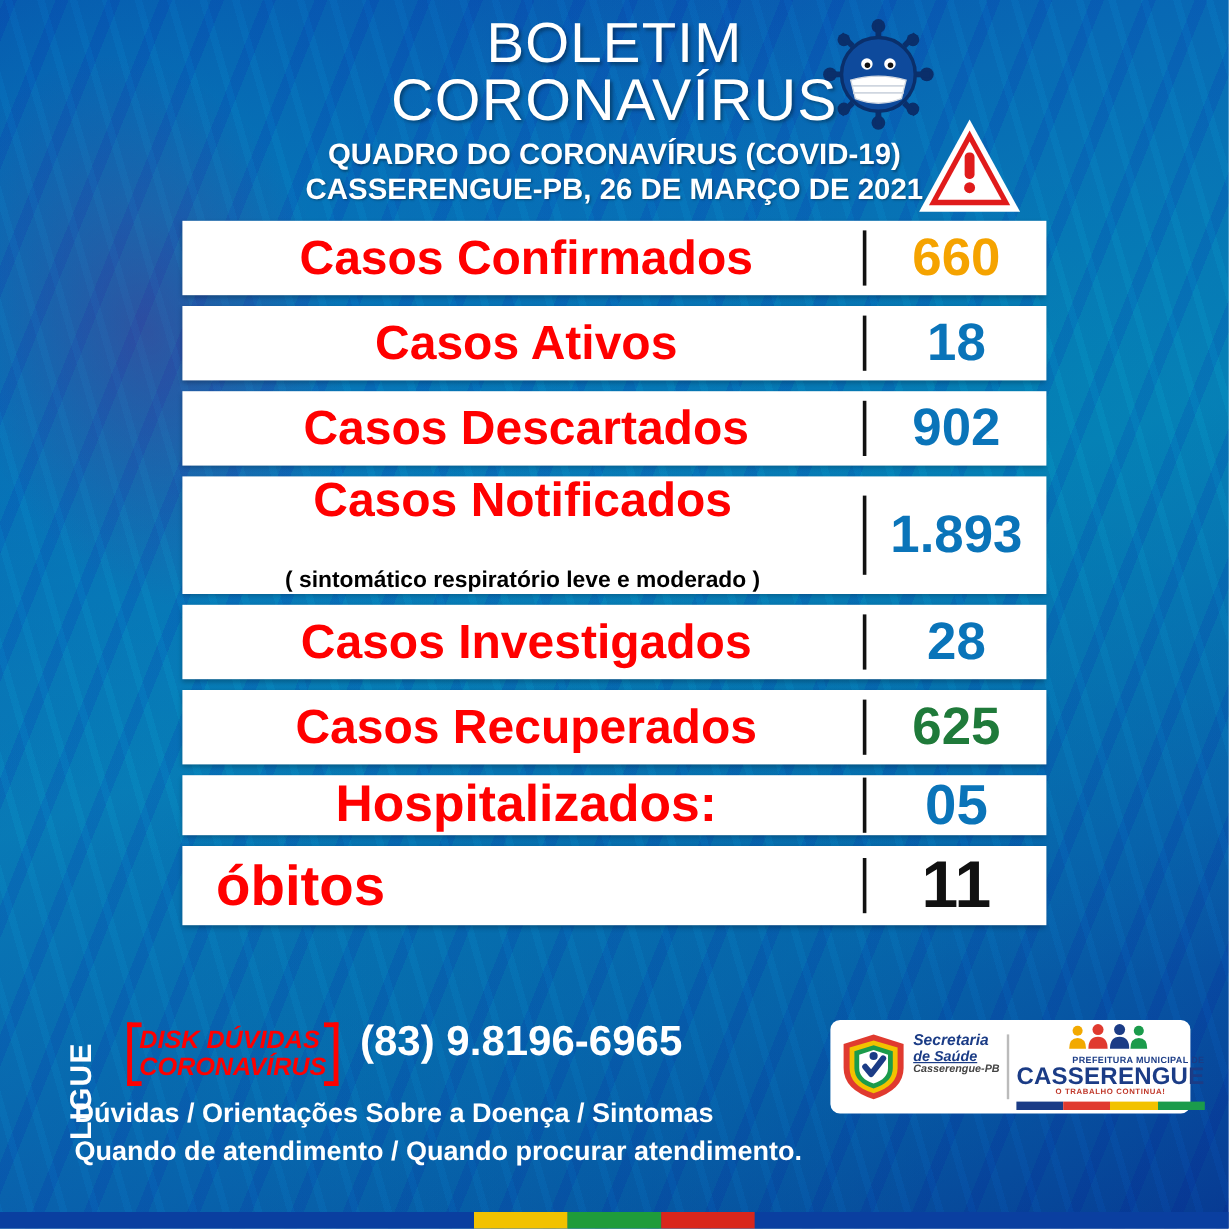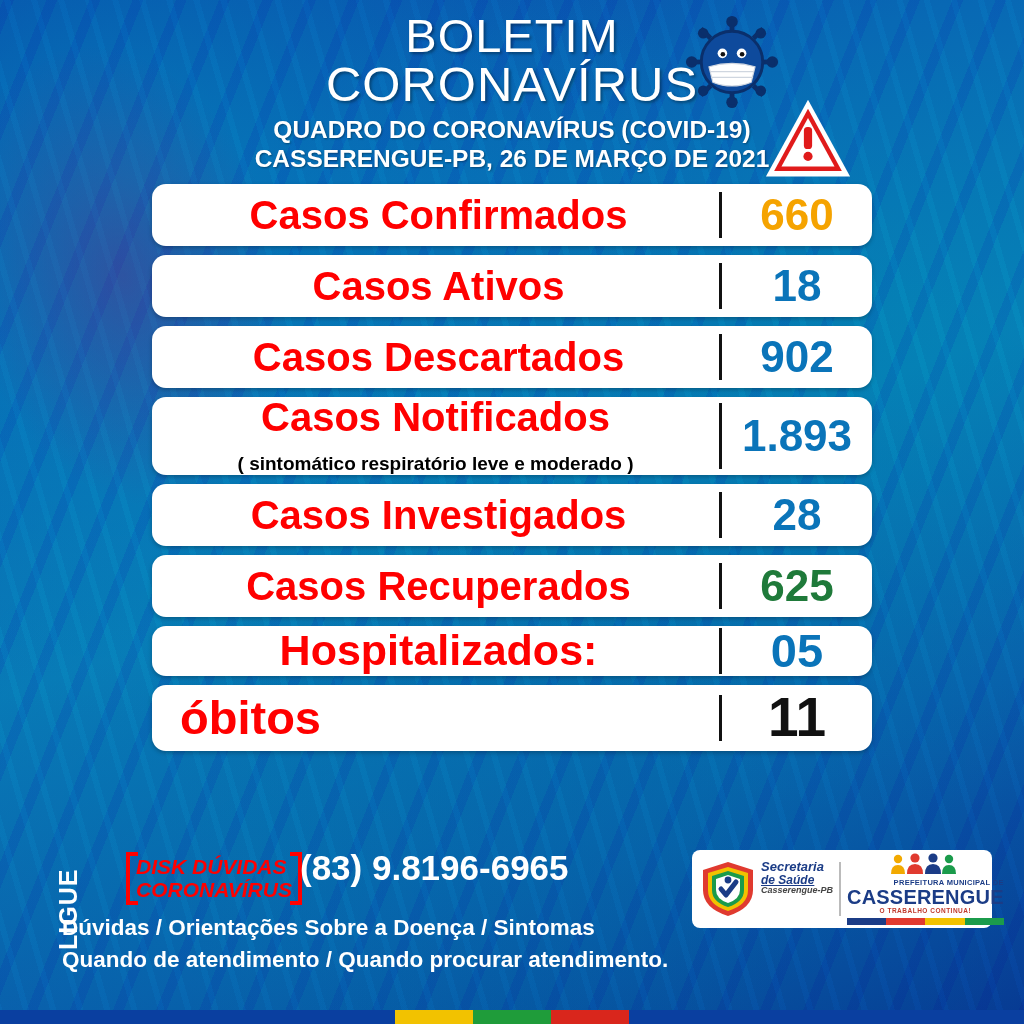--- a/index.html
+++ b/index.html
@@ -76,21 +76,21 @@
     z-index: 5;
   }
 
   
   .rows {
     margin-top: 10px;
     padding: 0 152px 0 152px;
   }
   .row {
     background: #ffffff;
-    border-radius: 14px;
+    border-radius: 0;
     height: 62px;
     margin-bottom: 9px;
     display: flex;
     align-items: center;
     box-shadow: 0 2px 4px rgba(0,0,0,0.25);
     position: relative;
   }
   .row .label {
     flex: 1 1 auto;
     color: #ff0000;
@@ -108,21 +108,21 @@
     flex: 0 0 auto;
   }
   .row .value {
     flex: 0 0 150px;
     text-align: center;
     font-weight: bold;
     font-size: 44px;
     line-height: 1;
     white-space: nowrap;
   }
-  .row.r-notificados { height: 78px; flex-direction: row; align-items: stretch; }
+  .row.r-notificados { height: 98px; flex-direction: row; align-items: stretch; }
   .r-notificados .left {
     flex: 1 1 auto;
     display: flex; flex-direction: column;
     align-items: center; justify-content: center;
   }
   .r-notificados .label { font-size: 40px; padding-left: 0; }
   .r-notificados .note {
     color: #000000;
     font-weight: bold;
     font-size: 19px;
@@ -152,21 +152,21 @@
     color: #ffffff;
     font-weight: bold;
     font-size: 25px;
     letter-spacing: 1px;
     writing-mode: vertical-rl;
     transform: rotate(180deg);
     height: 92px;
   }
   .disk {
     position: absolute;
-    left: 126px; top: 12px;
+    left: 106px; top: 12px;
     color: #ff0000;
     font-weight: bold;
     font-size: 21px;
     line-height: 1.08;
     padding: 4px 10px;
     font-style: italic;
   }
   .disk .br-l, .disk .br-r {
     position: absolute; top: 0; width: 12px; height: 100%;
     border-top: 4px solid #ff0000; border-bottom: 4px solid #ff0000;

